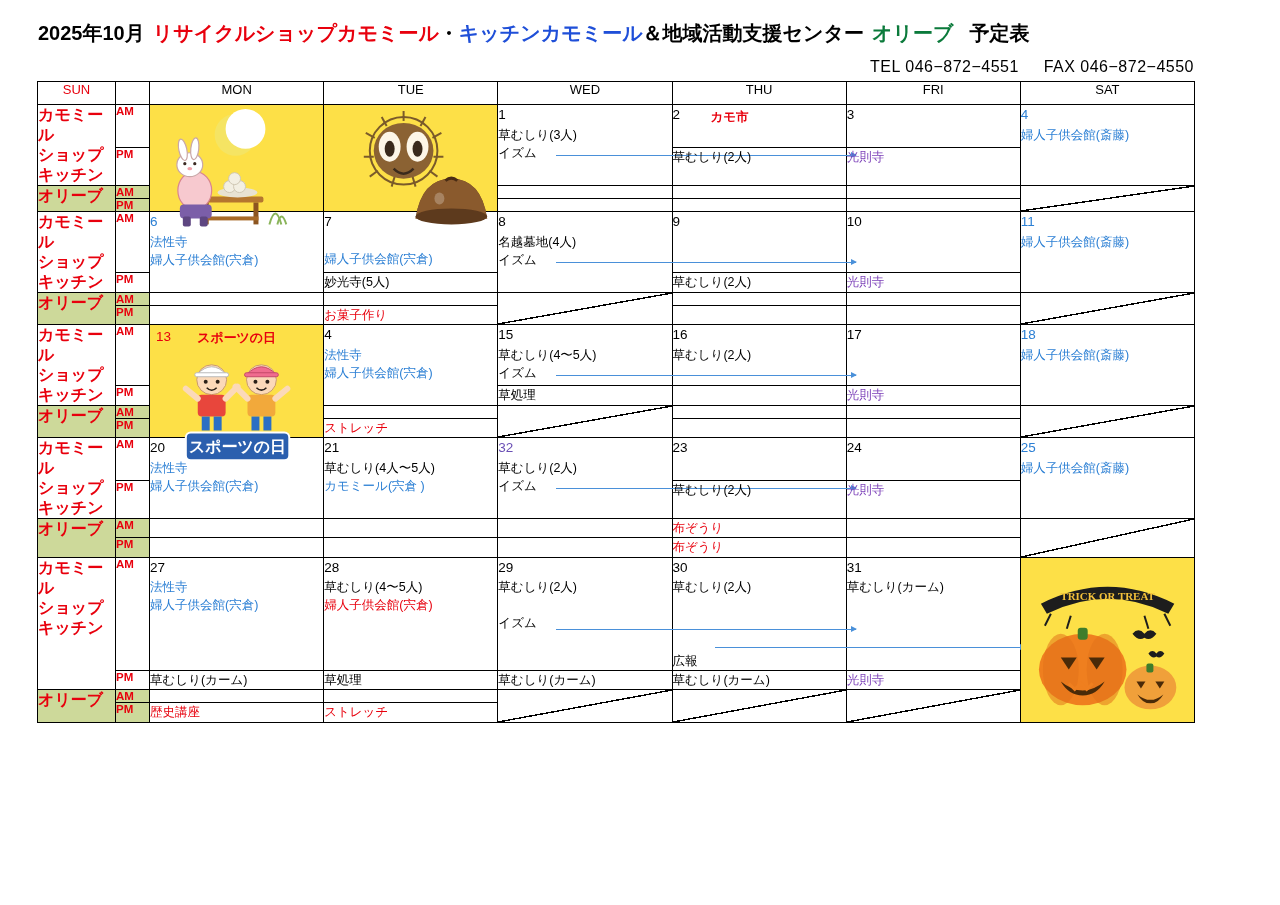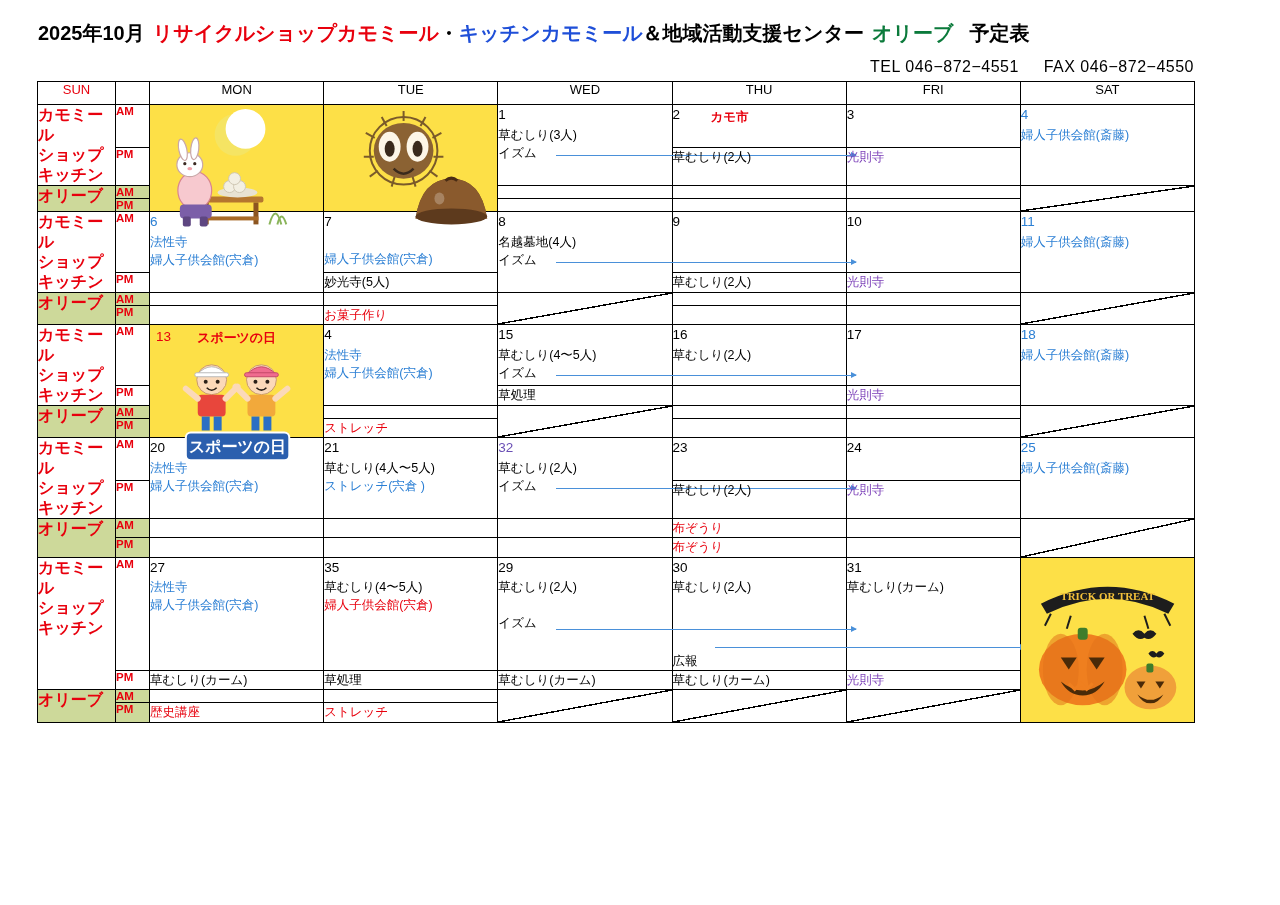--- a/index.html
+++ b/index.html
@@ -404,21 +404,21 @@
         </td>
         <td class="ampm">AM</td>
         <td class="daycell" rowspan="2">
           <span class="daynum">20</span>
           <span class="ev blue">法性寺</span>
           <span class="ev blue">婦人子供会館(宍倉)</span>
         </td>
         <td class="daycell" rowspan="2">
           <span class="daynum">21</span>
           <span class="ev black">草むしり(4人〜5人)</span>
-          <span class="ev blue">ストレッチ(宍倉 )</span>
+          <span class="ev blue">カモミール(宍倉 )</span>
         </td>
         <td class="daycell evday" rowspan="2">
           <span class="daynum purple">32</span>
           <span class="ev black">草むしり(2人)</span>
           <span class="ev black">イズム</span>
           <div class="arrow" style="left:58px;top:50px;width:300px;"></div>
         </td>
         <td class="daycell">
           <span class="daynum">23</span>
         </td>
@@ -468,21 +468,21 @@
           <span>ショップ</span><br>
           <span>キッチン</span>
         </td>
         <td class="ampm">AM</td>
         <td class="daycell">
           <span class="daynum">27</span>
           <span class="ev blue">法性寺</span>
           <span class="ev blue">婦人子供会館(宍倉)</span>
         </td>
         <td class="daycell">
-          <span class="daynum">35</span>
+          <span class="daynum">28</span>
           <span class="ev black">草むしり(4〜5人)</span>
           <span class="ev red">婦人子供会館(宍倉)</span>
         </td>
         <td class="daycell evday">
           <span class="daynum">29</span>
           <span class="ev black">草むしり(2人)</span>
           <span class="ev black" style="margin-top:18px;display:block;">イズム</span>
           <div class="arrow" style="left:58px;top:71px;width:300px;"></div>
         </td>
         <td class="daycell evday">

